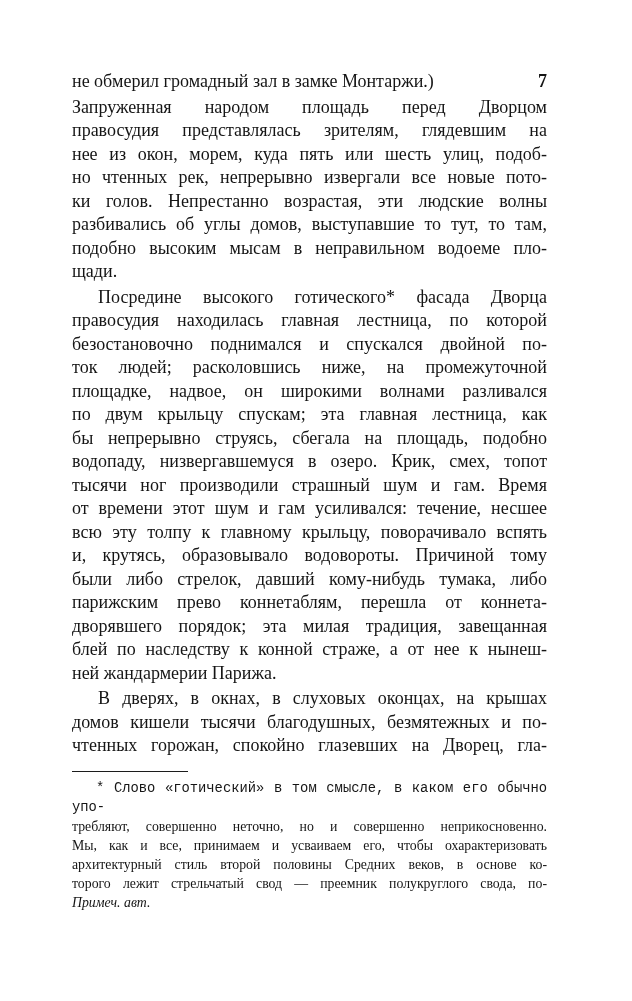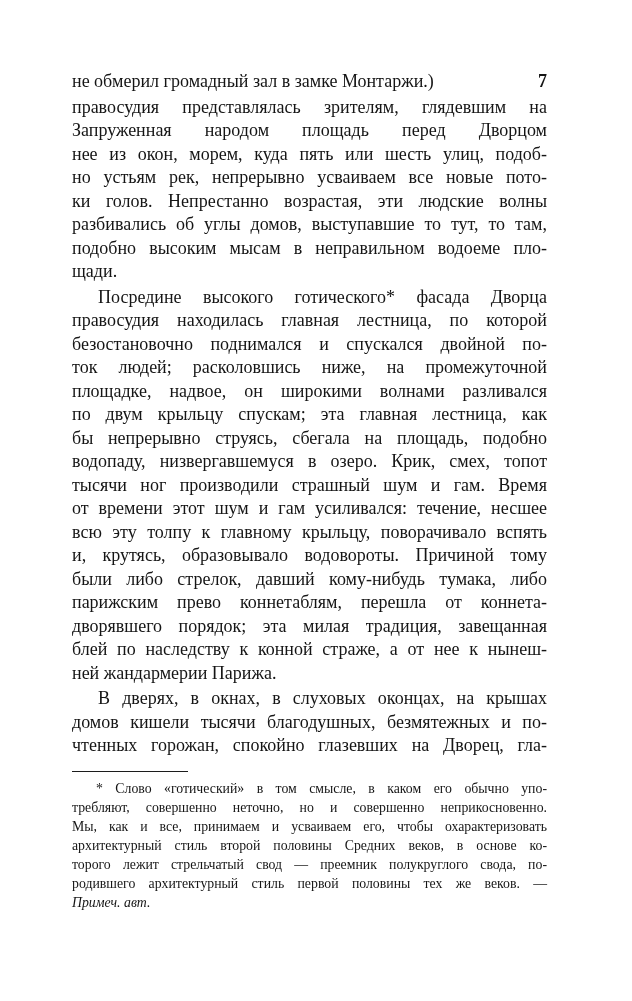--- a/index.html
+++ b/index.html
@@ -32,38 +32,38 @@
   .line.para-end { text-align-last: left; }
   .line.indent { text-indent: 26px; }
   .footnote-sep {
     width: 116px;
     height: 0;
     border: none;
     border-top: 1px solid #1c1c1c;
     margin: 13px 0 7px 0;
   }
   .footnote-block { font-size: 13.8px; line-height: 19px; }
-  .footnote-block .line.indent { text-indent: 24px; }
+  .footnote-block .line.indent { text-indent: 24px; font-family: Liberation Mono, monospace; }
   .italic { font-style: italic; }
 </style>
 </head>
 <body>
 
 <div class="page">
   <div class="folio">7</div>
 
   <div class="text-block">
       <div class="paragraph">
         <div class="line para-end">не обмерил громадный зал в замке Монтаржи.)</div>
       </div>
       <div class="paragraph">
+        <div class="line">Запруженная народом площадь перед Дворцом</div>
         <div class="line">правосудия представлялась зрителям, глядевшим на</div>
-        <div class="line">Запруженная народом площадь перед Дворцом</div>
         <div class="line">нее из окон, морем, куда пять или шесть улиц, подоб-</div>
-        <div class="line">но устьям рек, непрерывно усваиваем все новые пото-</div>
+        <div class="line">но чтенных рек, непрерывно извергали все новые пото-</div>
         <div class="line">ки голов. Непрестанно возрастая, эти людские волны</div>
         <div class="line">разбивались об углы домов, выступавшие то тут, то там,</div>
         <div class="line">подобно высоким мысам в неправильном водоеме пло-</div>
         <div class="line para-end">щади.</div>
       </div>
       <div class="paragraph">
         <div class="line indent">Посредине высокого готического* фасада Дворца</div>
         <div class="line">правосудия находилась главная лестница, по которой</div>
         <div class="line">безостановочно поднимался и спускался двойной по-</div>
         <div class="line">ток людей; расколовшись ниже, на промежуточной</div>
@@ -90,17 +90,16 @@
 
   <hr class="footnote-sep">
 
   <div class="footnote-block">
       <div class="paragraph">
         <div class="line indent">* Слово «готический» в том смысле, в каком его обычно упо-</div>
         <div class="line">требляют, совершенно неточно, но и совершенно неприкосновенно.</div>
         <div class="line">Мы, как и все, принимаем и усваиваем его, чтобы охарактеризовать</div>
         <div class="line">архитектурный стиль второй половины Средних веков, в основе ко-</div>
         <div class="line">торого лежит стрельчатый свод — преемник полукруглого свода, по-</div>
-        <div class="line">родившего архитектурный стиль первой половины тех же веков. —</div>
         <div class="line para-end italic">Примеч. авт.</div>
       </div>
     </div>
 </div>
 
 </body></html>

